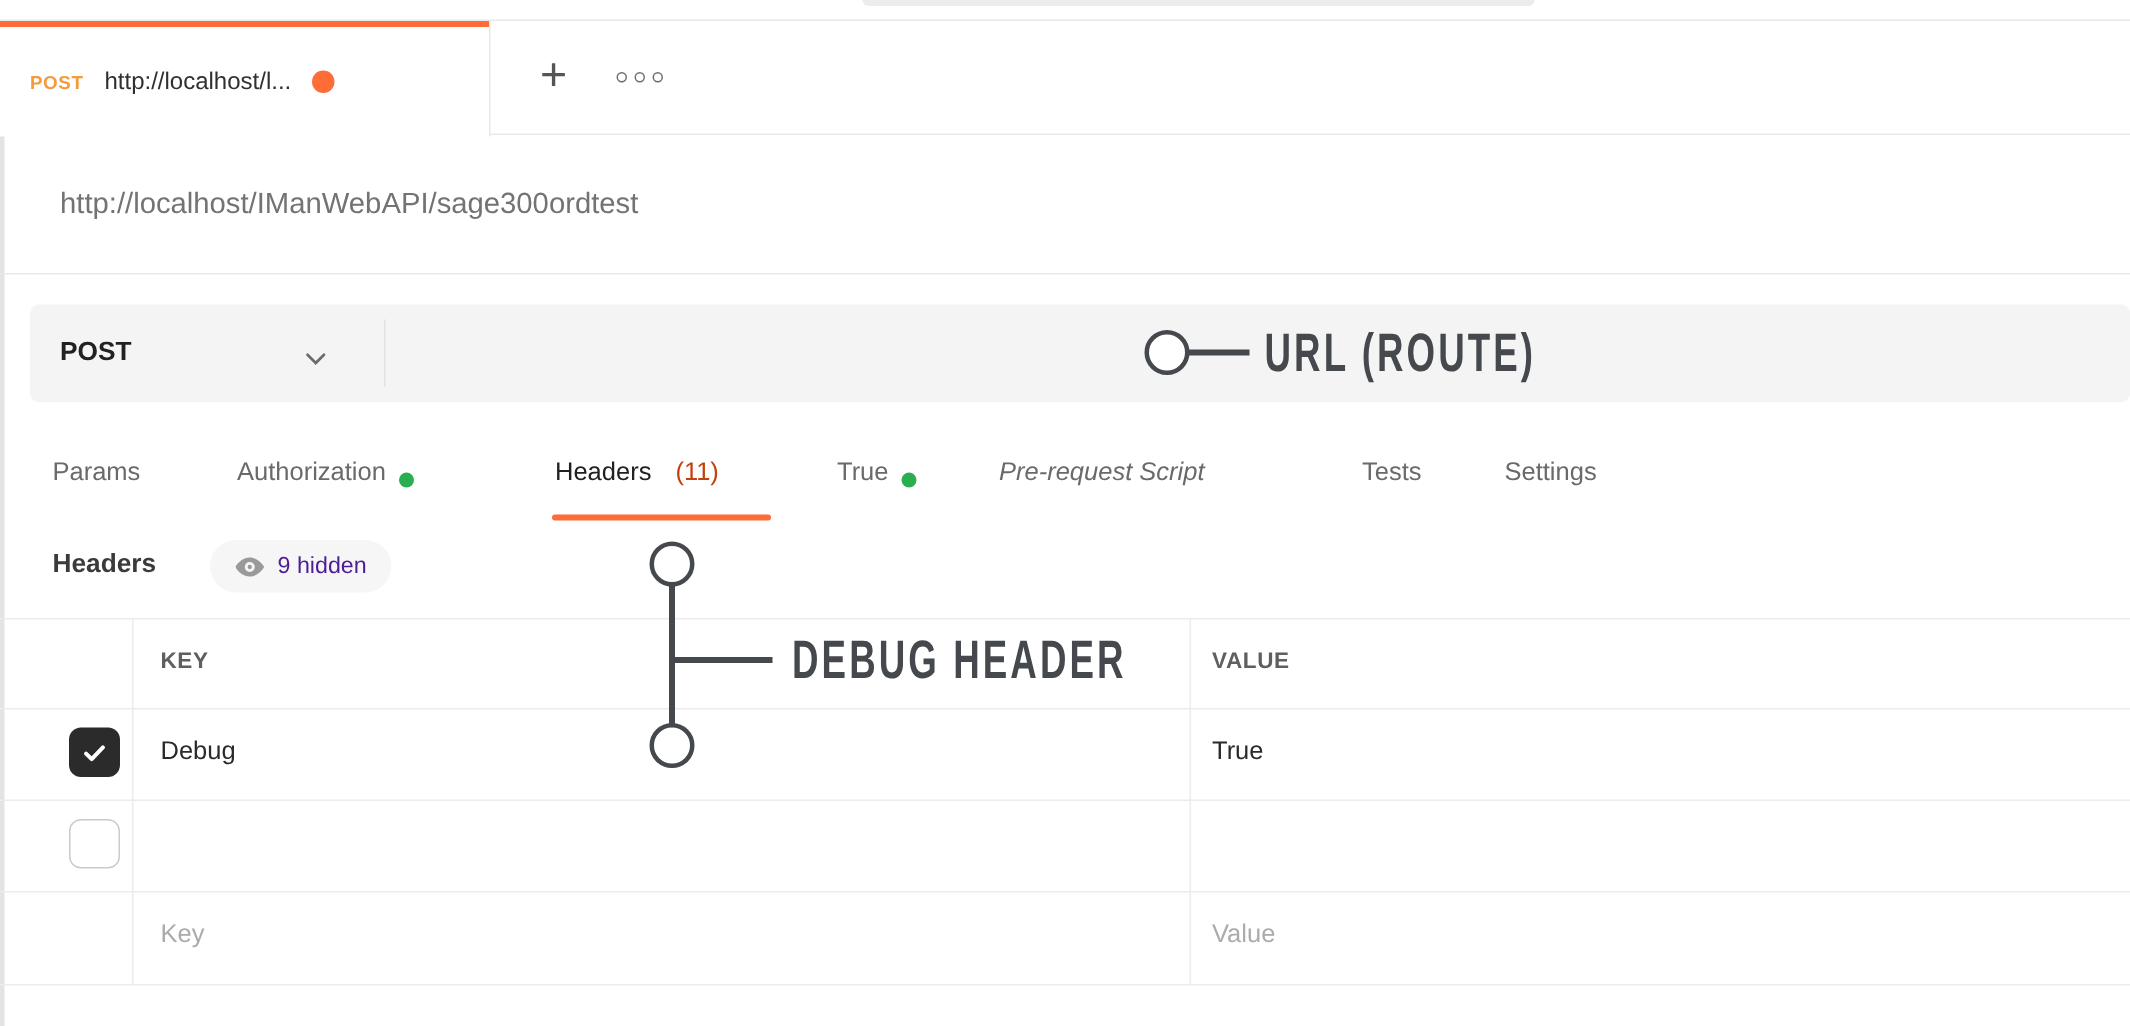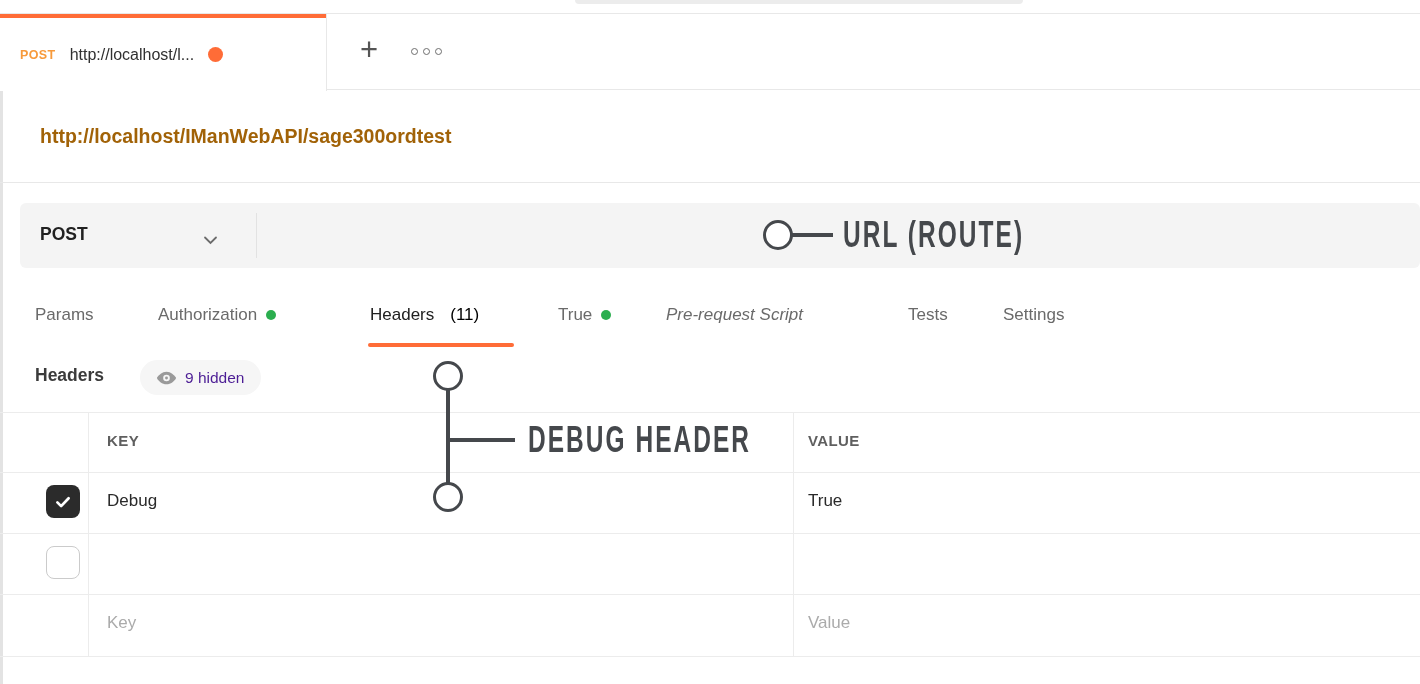--- a/index.html
+++ b/index.html
@@ -29,21 +29,21 @@
     border-bottom:1px solid #e8e8e8;box-sizing:border-box;
   }
   .add-tab{
     position:absolute;left:22px;top:14px;width:40px;height:44px;
     font-size:31px;font-weight:300;color:#555;display:flex;align-items:center;justify-content:center;cursor:pointer;
   }
   .more-tabs{position:absolute;left:84px;top:26px;display:flex;gap:5px;align-items:center;height:22px;cursor:pointer;}
   .more-tabs i{display:block;width:7px;height:7px;border:1.6px solid #6e6e6e;border-radius:50%;box-sizing:border-box;}
 
   
-  .req-title{position:absolute;left:40px;top:125px;font-size:19.5px;font-weight:700;color:#a16207;}
+  .req-title{position:absolute;left:40px;top:125px;font-size:19.5px;font-weight:400;color:#737373;}
   .title-divider{top:182px;}
 
   
   .url-bar{position:absolute;left:20px;top:203px;width:1400px;height:65px;background:#f4f4f4;border-radius:6px;}
   .method-select{position:absolute;left:0;top:0;width:236px;height:65px;cursor:pointer;}
   .method-label{position:absolute;left:20px;top:21px;font-size:17.5px;font-weight:700;color:#212121;}
   .method-chevron{position:absolute;left:183px;top:28px;}
   .method-divider{position:absolute;left:236px;top:10px;width:1px;height:45px;background:#e2e2e2;}
   .url-text{position:absolute;left:238px;top:22px;font-size:17px;color:#454545;white-space:nowrap;}
   .url-ellipsis{color:#8f8f8f;margin-left:4px;}
@@ -56,24 +56,24 @@
   .a1-circle{left:763px;top:220px;}
   .a1-line{left:791px;top:233px;width:42px;height:3.5px;}
   .a1-text{left:843px;top:217px;}
   .a2-line-v{left:446px;top:376px;width:3.5px;height:121px;}
   .a2-circle-top{left:433px;top:361px;}
   .a2-circle-bottom{left:433px;top:482px;}
   .a2-tick{left:449px;top:438px;width:66px;height:3.5px;}
   .a2-text{left:528px;top:422px;}
 
   
-  .rtab{position:absolute;top:305px;font-size:17px;color:#6a6a6a;white-space:nowrap;cursor:pointer;display:flex;align-items:center;gap:9px;}
+  .rtab{position:absolute;top:305px;font-size:17px;color:#6a6a6a;white-space:nowrap;cursor:pointer;display:flex;align-items:flex-end;gap:9px;}
   .rtab .gdot{width:10px;height:10px;border-radius:50%;background:#2BAE4F;display:inline-block;}
   .rtab-active-label{color:#212121;}
-  .rtab-count{color:#000000;margin-left:7px;}
+  .rtab-count{color:#c2410c;margin-left:7px;}
   .rtab-underline{position:absolute;left:368px;top:343px;width:146px;height:3.5px;background:#FF6C37;border-radius:2px;}
 
   
   .hdr-title{position:absolute;left:35px;top:365px;font-size:17.5px;font-weight:700;color:#3b3b3b;}
   .hidden-pill{
     position:absolute;left:140px;top:360px;height:35px;padding:0 17px;border-radius:18px;background:#f6f6f6;
     display:flex;align-items:center;gap:9px;cursor:pointer;
   }
   .hidden-pill span{font-size:15.5px;color:#4c1d95;}
   .eye-svg{display:block;}

